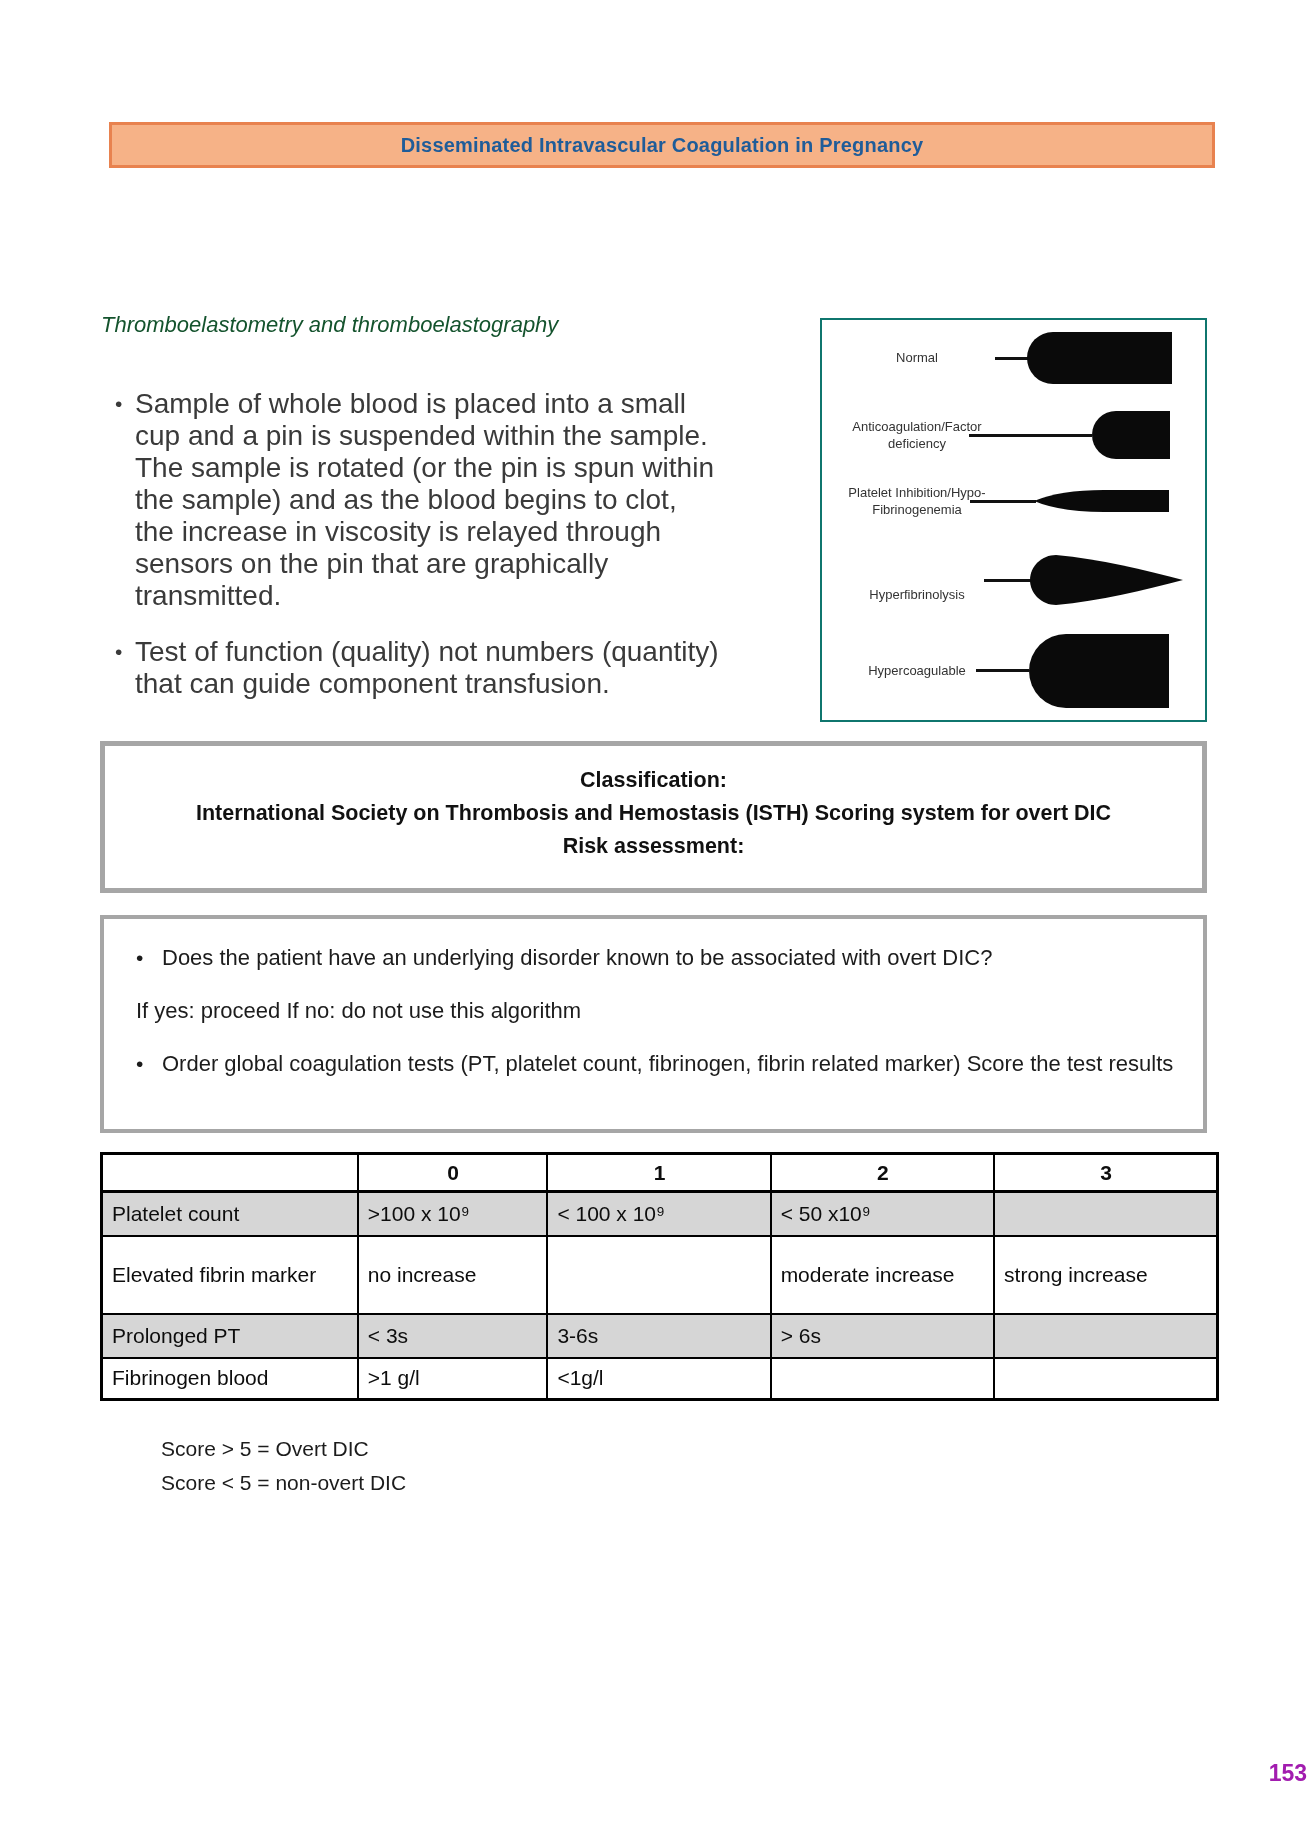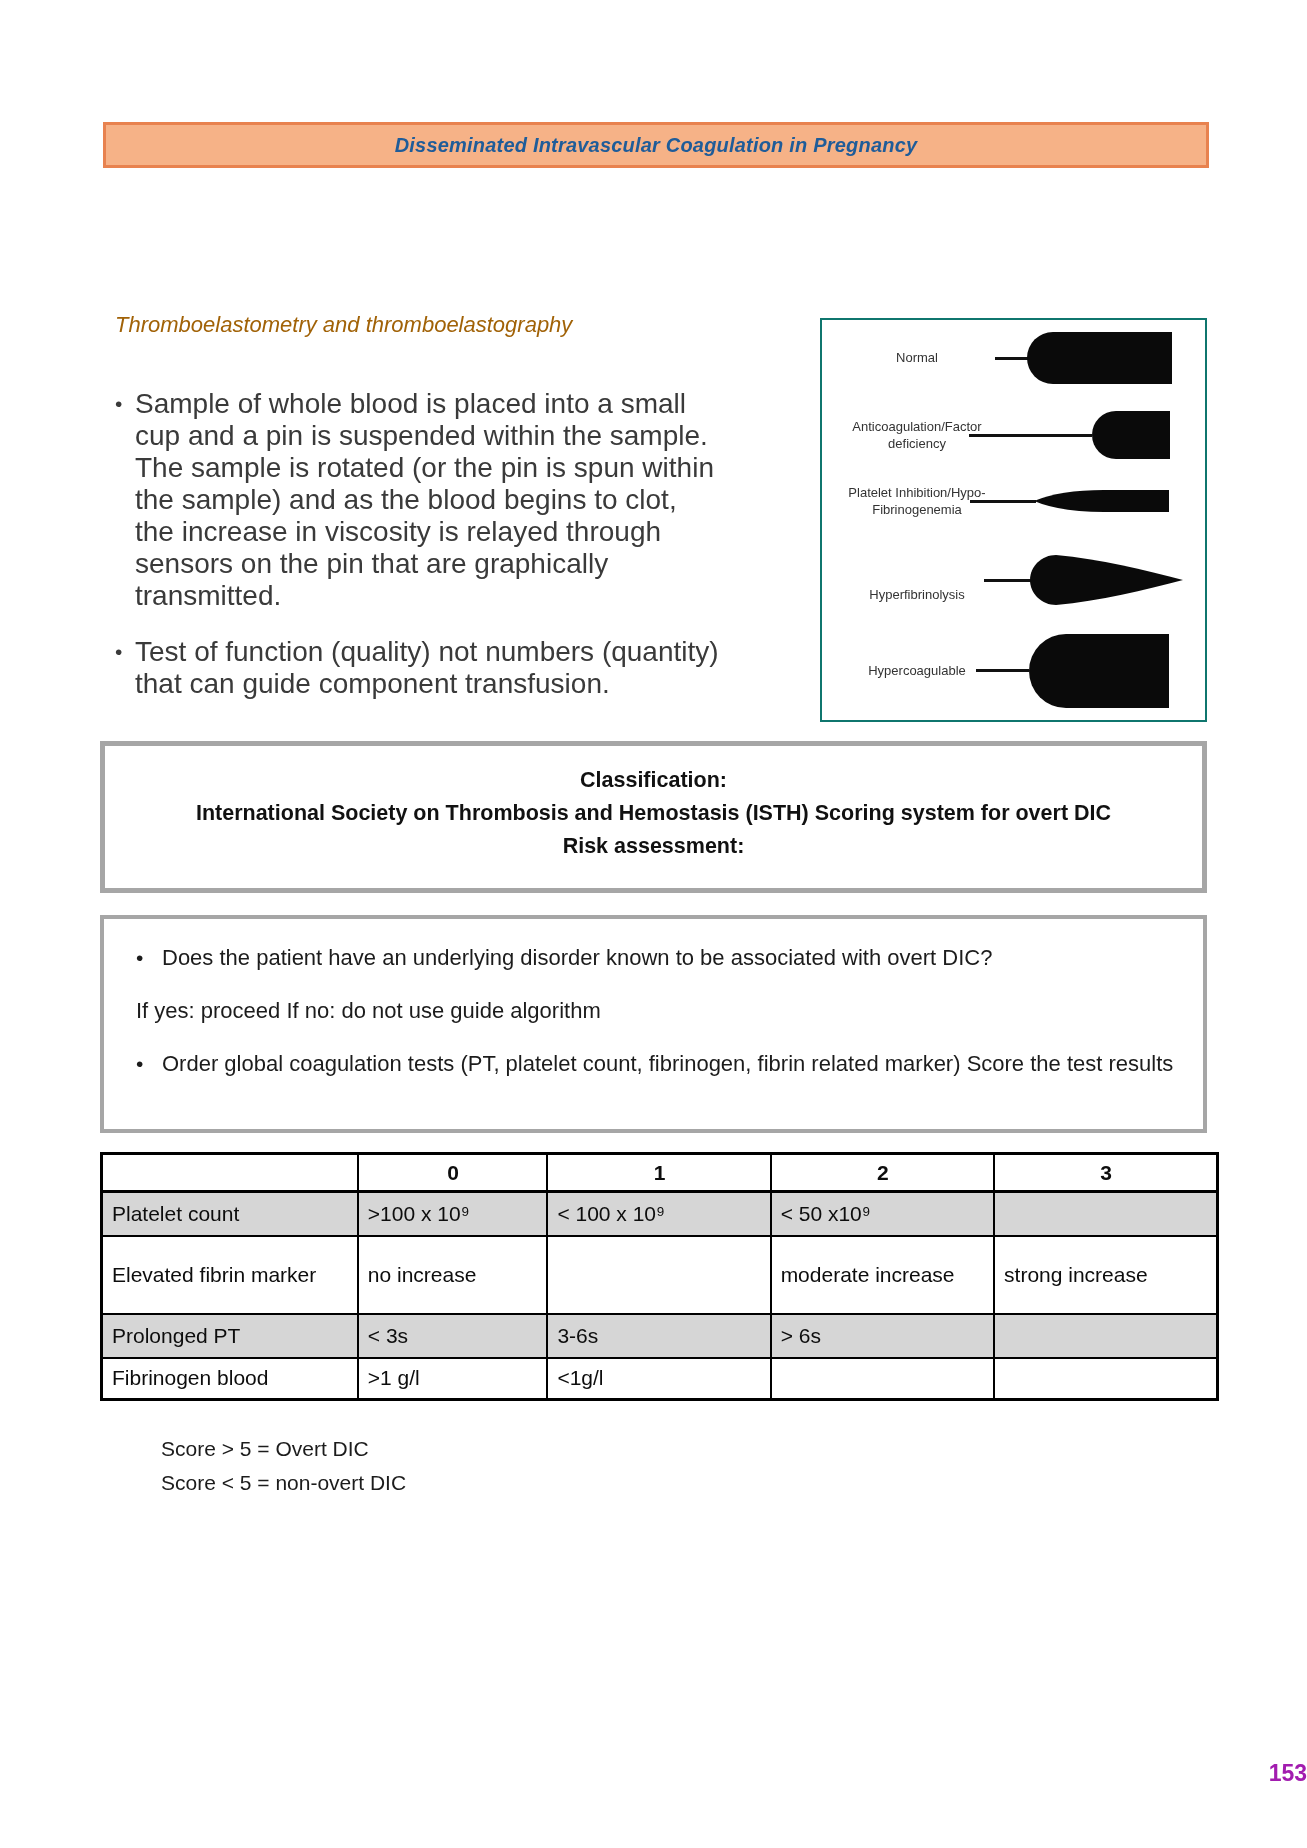--- a/index.html
+++ b/index.html
@@ -8,35 +8,35 @@
   .page {
     position: relative;
     width: 1307px;
     height: 1848px;
     background: #ffffff;
     overflow: hidden;
   }
 
   
   .banner {
-    position: absolute; left: 103px; top: 122px;
+    position: absolute; left: 109px; top: 122px;
     width: 1106px; height: 46px;
     background: #f6b287;
     border: 3px solid #e8824f;
-    display: flex; align-items: center; justify-content: center; font-style: italic;
+    display: flex; align-items: center; justify-content: center;
   }
   .banner span {
     font-weight: bold; font-size: 20px; color: #1f5c99;
     letter-spacing: 0.2px;
   }
 
   
   .section-heading {
     position: absolute; left: 101px; top: 312px;
-    font-style: italic; font-size: 22px; color: #a16207; margin-left: 14px;
+    font-style: italic; font-size: 22px; color: #14532d;
   }
 
   
   .intro-bullets { position: absolute; left: 103px; top: 388px; width: 700px; }
   .bullet-item { display: flex; margin-bottom: 24px; }
   .bullet-marker { width: 32px; font-size: 21px; color: #3a3a3a; line-height: 32px; padding-left: 12px; }
   .bullet-text { width: 585px; font-size: 28px; line-height: 32px; color: #3a3a3a; }
 
   
   .teg-figure {
@@ -173,21 +173,21 @@
     <div>Risk assessment:</div>
   </div>
 
   <div class="risk-box">
     <div class="risk-item">
       <div class="risk-marker">•</div>
       <div class="risk-text">Does the patient have an underlying disorder known to be associated with overt DIC?</div>
     </div>
     <div class="risk-item">
       <div class="risk-marker empty"></div>
-      <div class="risk-text">If yes: proceed If no: do not use guide algorithm</div>
+      <div class="risk-text">If yes: proceed If no: do not use this algorithm</div>
     </div>
     <div class="risk-item">
       <div class="risk-marker">•</div>
       <div class="risk-text">Order global coagulation tests (PT, platelet count, fibrinogen, fibrin related marker) Score the test results</div>
     </div>
   </div>
 
   <table class="score-table">
     <thead>
       <tr>

